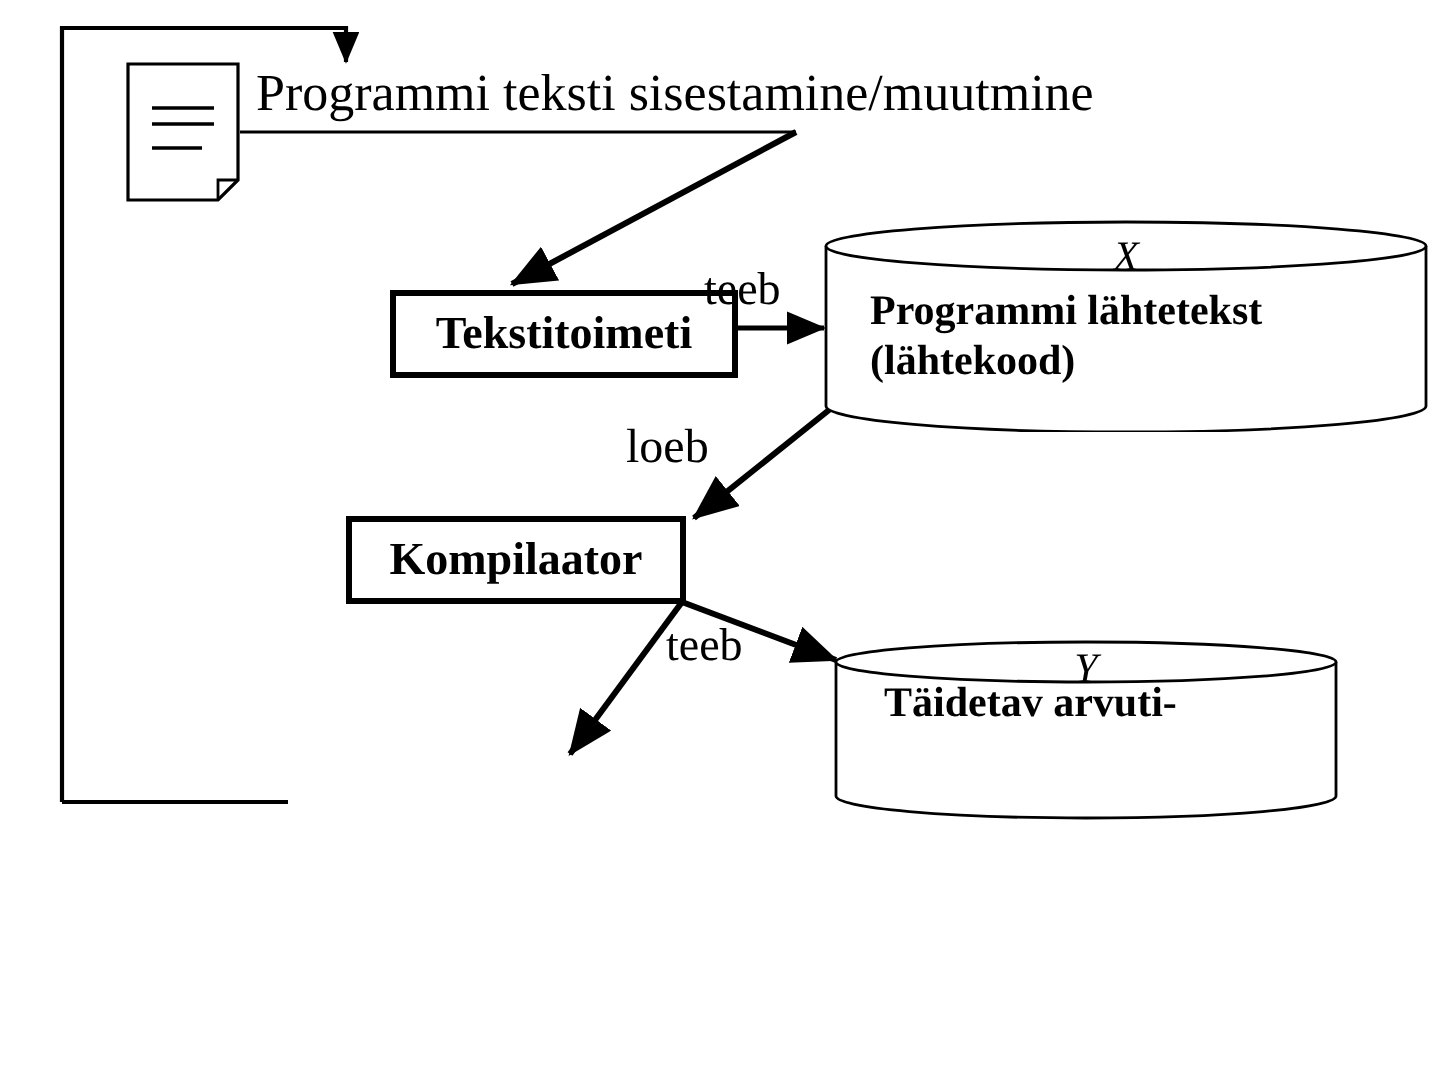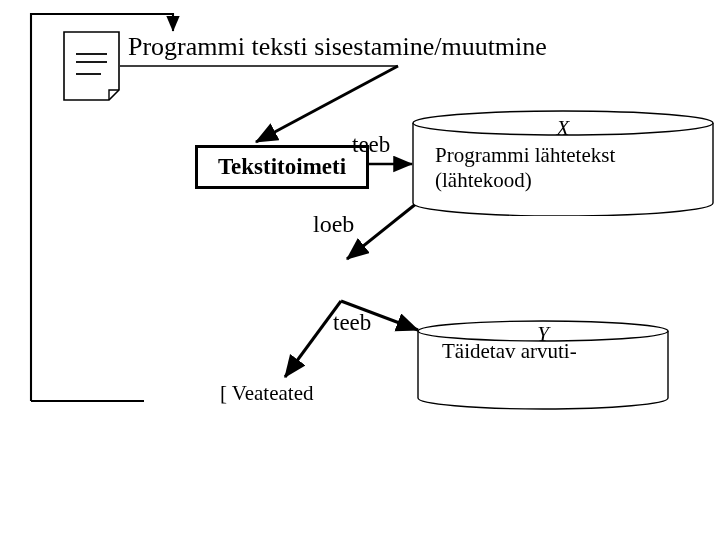--- a/index.html
+++ b/index.html
@@ -75,21 +75,21 @@
     position: absolute;
     width: 100%;
     text-align: center;
     font-style: italic;
     font-size: 21px;
     color: #000000;
     line-height: 1;
   }
   .cyl-body-text {
     position: absolute;
-    font-weight: normal;
+    font-weight: bold;
     font-size: 21px;
     color: #000000;
     line-height: 1.18;
   }
   #cyl-x { left: 412px; top: 110px; width: 302px; height: 106px; }
   #cyl-x .cyl-label-id { top: 8px; }
   #cyl-x .cyl-body-text { left: 23px; top: 33px; width: 280px; }
   #cyl-y { left: 417px; top: 320px; width: 252px; height: 90px; }
   #cyl-y .cyl-label-id { top: 4px; }
   #cyl-y .cyl-body-text { left: 25px; top: 19px; width: 230px; }
@@ -171,20 +171,23 @@
       <line x1="13" y1="43" x2="38" y2="43" stroke="#000000" stroke-width="1.8"></line>
     </svg>
   </div>
 
   <div class="label" id="title-main">Programmi teksti sisestamine/muutmine</div>
 
   <div class="proc-box" id="box-tekstitoimeti">
     <span>Tekstitoimeti</span>
   </div>
 
+  <div class="proc-box" id="box-kompilaator">
+    <span>Kompilaator</span>
+  </div>
 
   <div class="cyl" id="cyl-x">
     <svg width="302" height="106" viewBox="0 0 302 106" xmlns="http://www.w3.org/2000/svg">
       <path d="M1,13 L1,93 A150,13 0 0 0 301,93 L301,13" fill="#ffffff" stroke="#000000" stroke-width="1.4"></path>
       <ellipse cx="151" cy="13" rx="150" ry="12" fill="#ffffff" stroke="#000000" stroke-width="1.4"></ellipse>
     </svg>
     <div class="cyl-label-id">X</div>
     <div class="cyl-body-text">
       <div>Programmi lähtetekst</div>
       <div>(lähtekood)</div>
@@ -202,16 +205,15 @@
     </div>
   </div>
 
   <div class="label" id="label-teeb-1">teeb</div>
 
   <div class="label" id="label-loeb">loeb</div>
 
   <div class="label" id="label-teeb-2">teeb</div>
 
   <div class="label" id="label-veateated">
-    <div>[ Veateated</div>
   </div>
 
 </div>
 
 </body></html>

